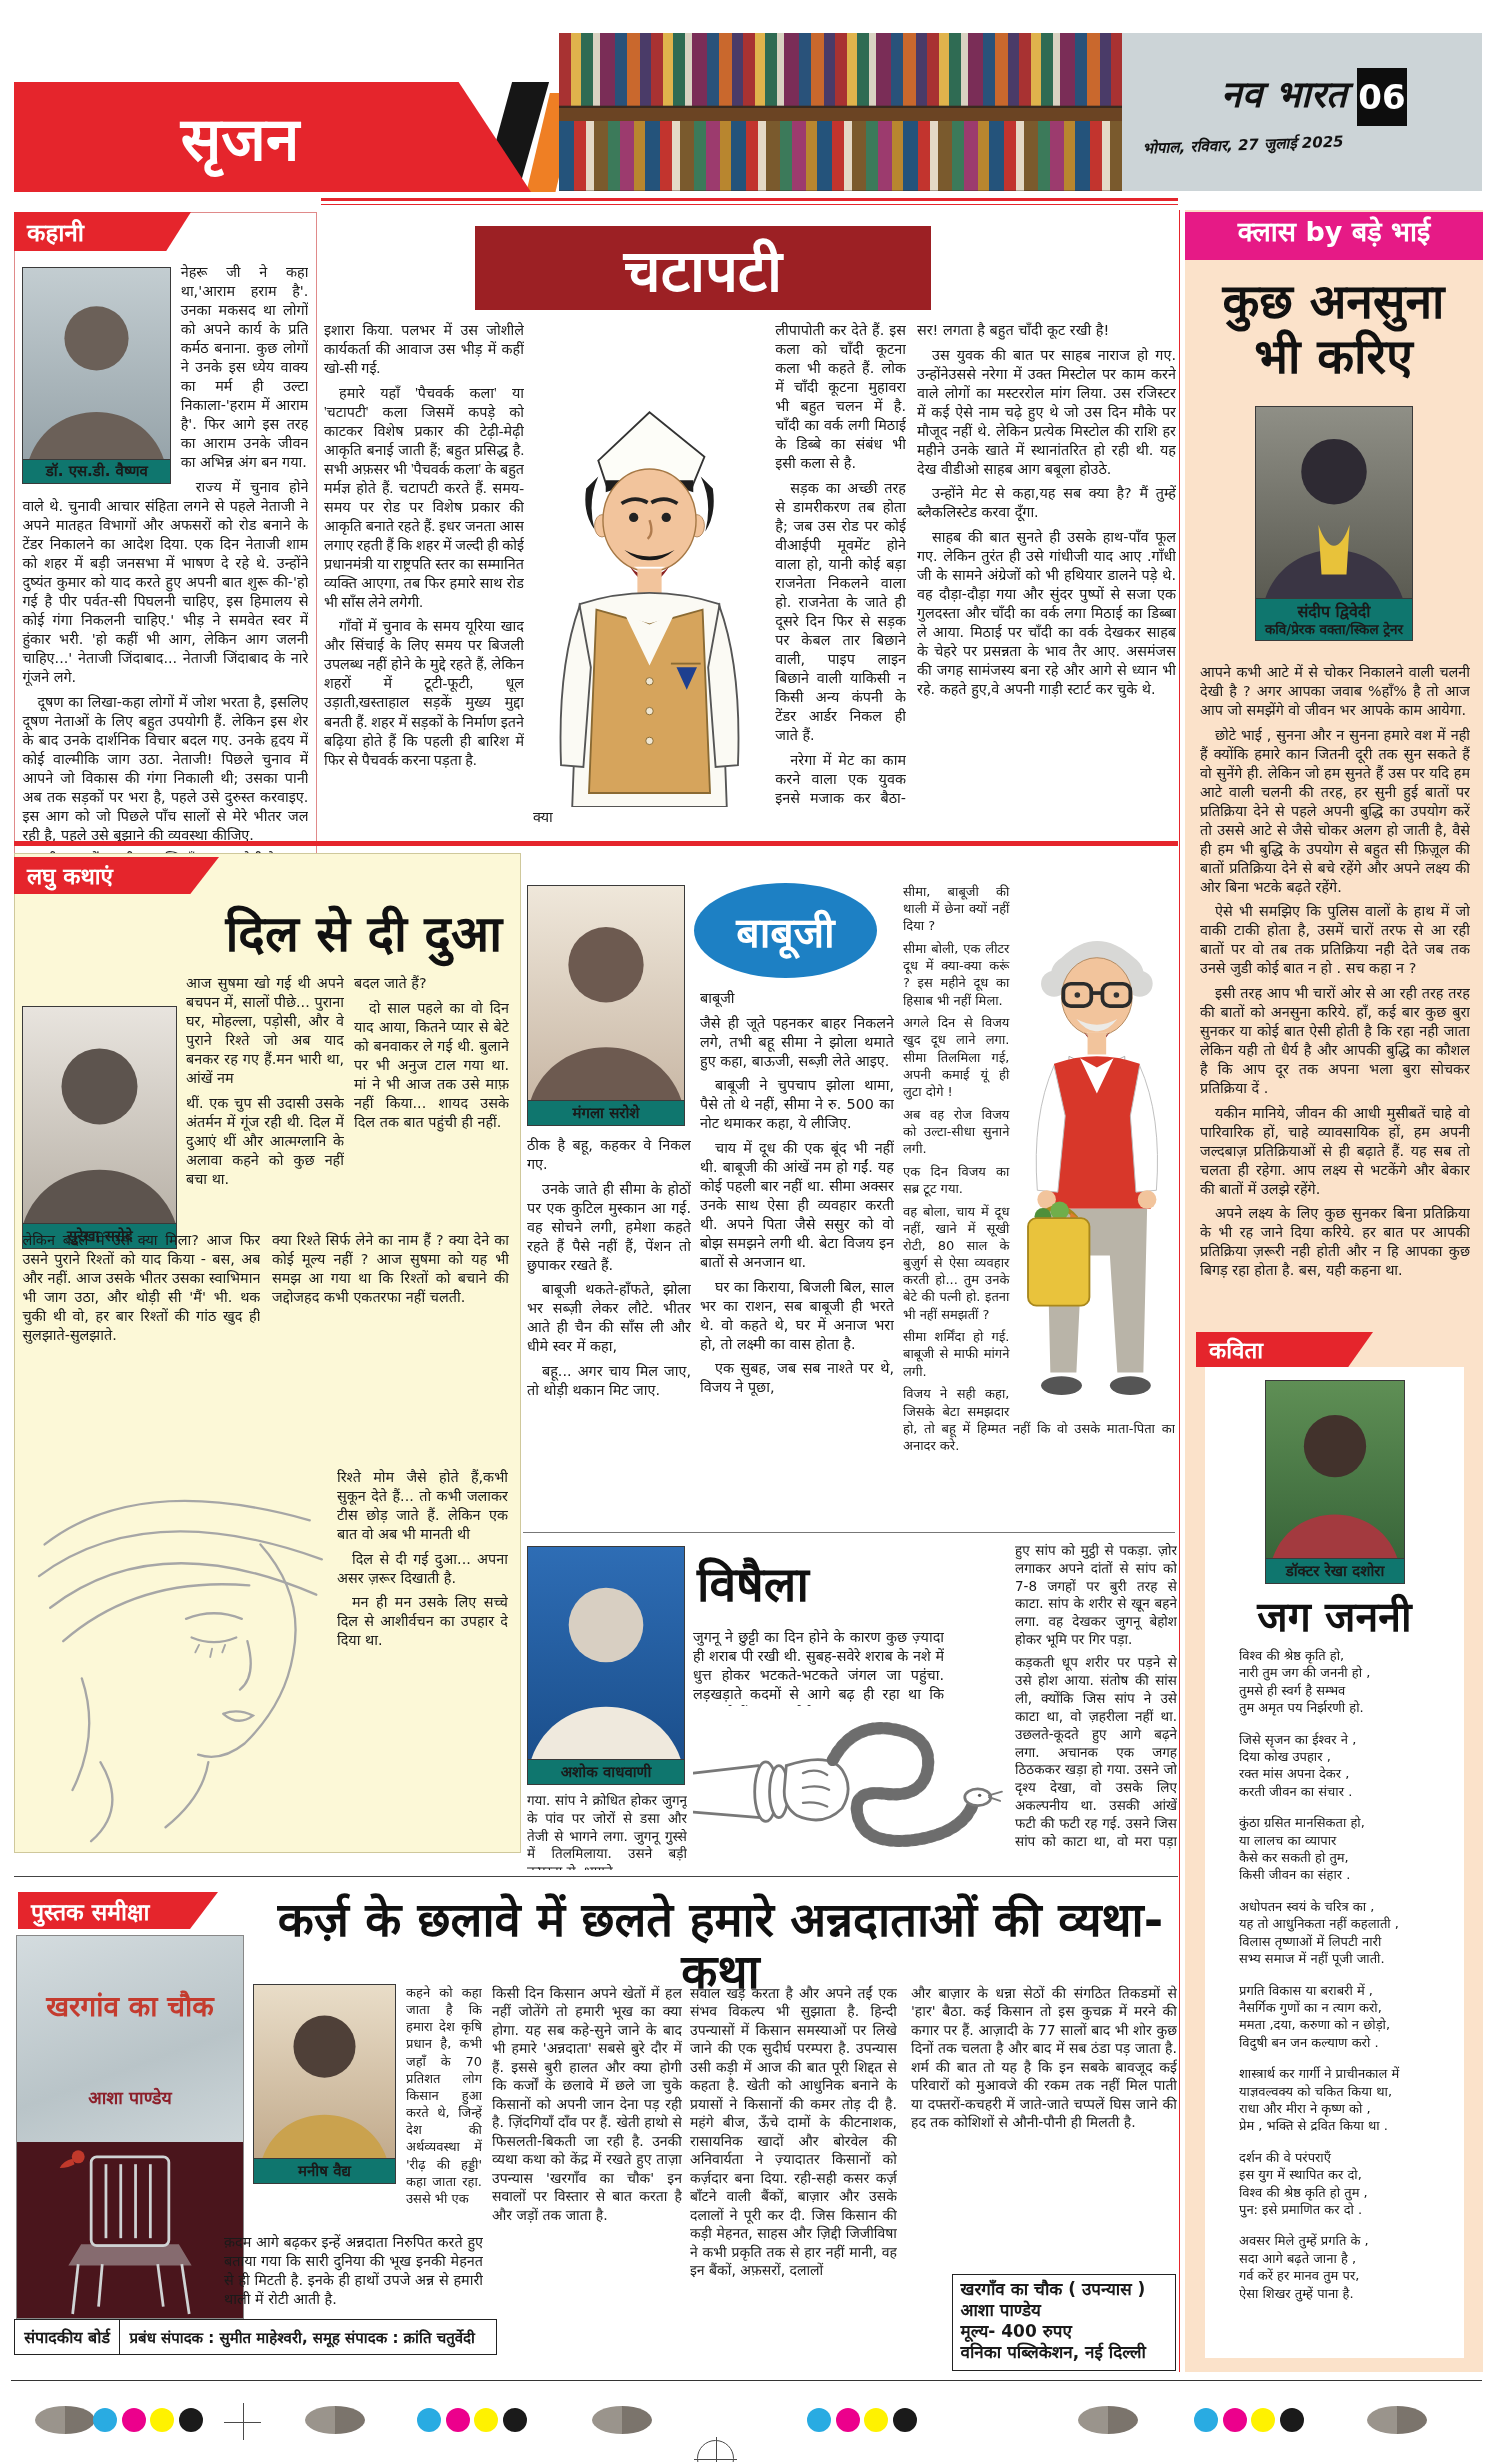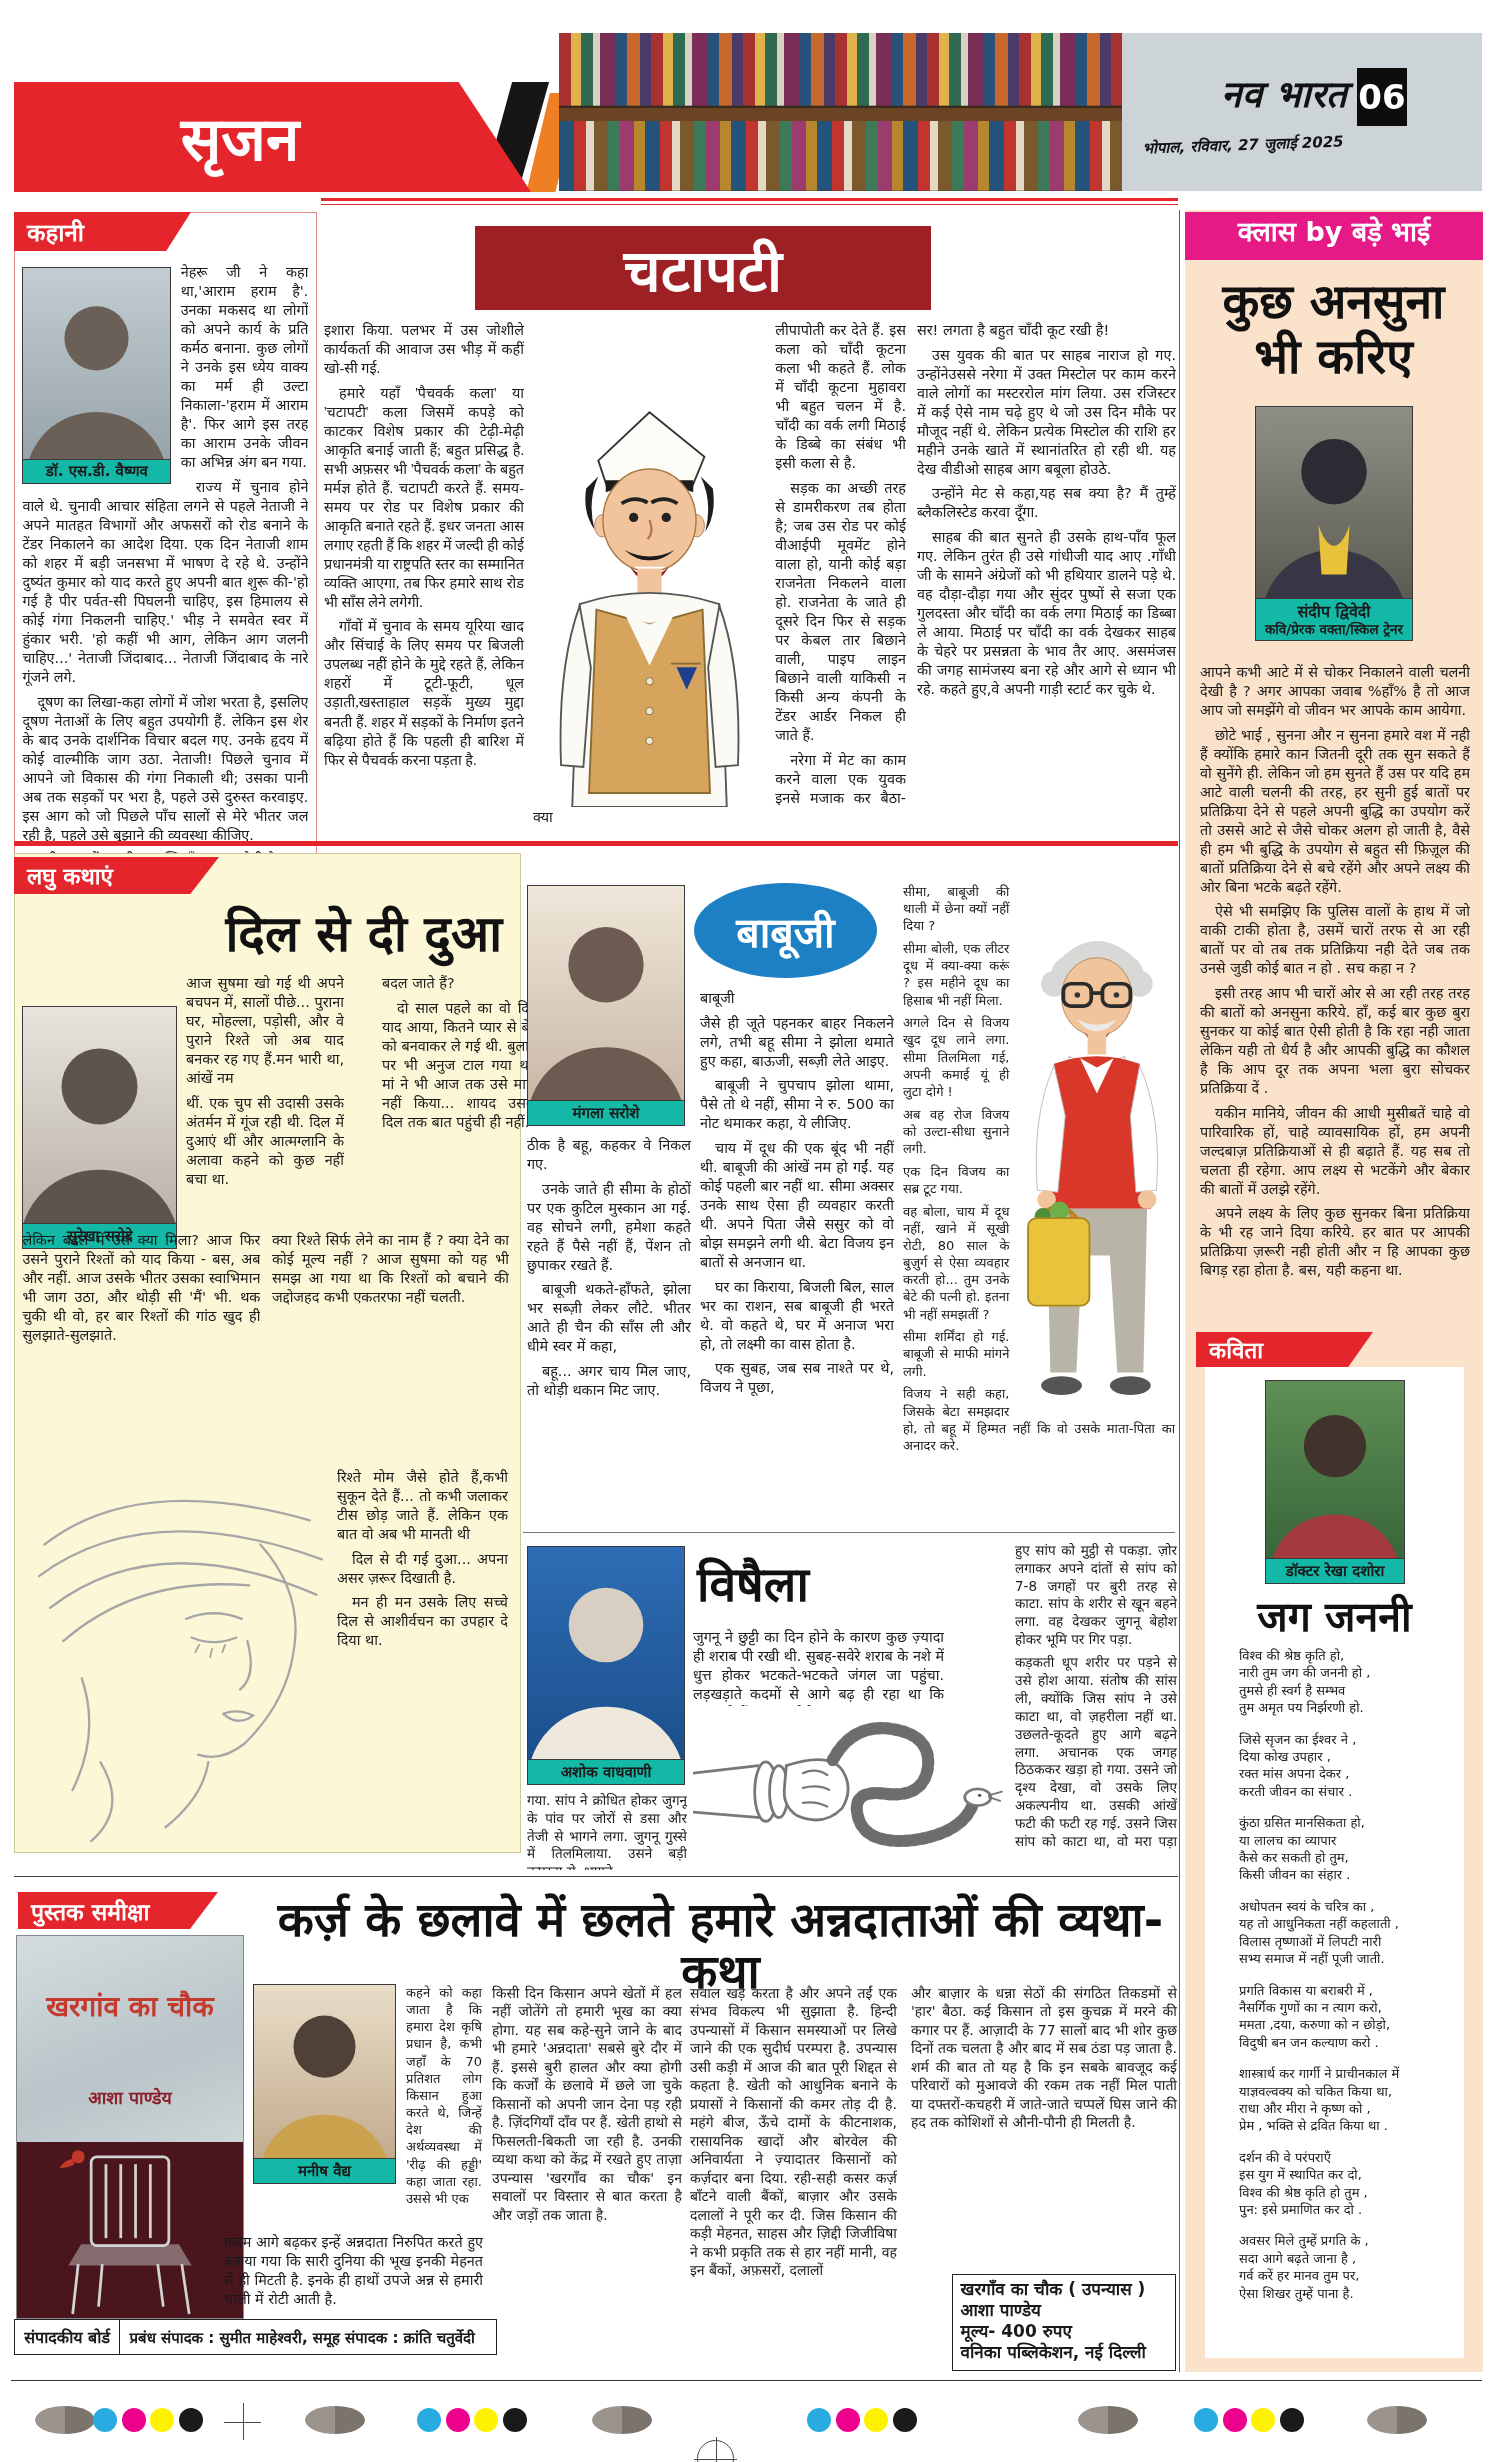--- a/index.html
+++ b/index.html
@@ -8,21 +8,21 @@
   .abs{position:absolute;}
   .bodytext{font-size:14.4px;line-height:1.32;text-align:justify;overflow:hidden;}
   .bodytext p{margin:0 0 5.6px 0;text-indent:15px;}
   .bodytext p.noind{text-indent:0;}
   .headline{font-weight:bold;color:#111;}
   .banner{background:#e5252c;color:#fff;font-weight:bold;
           clip-path:polygon(0 0,100% 0,86% 100%,0 100%);display:flex;align-items:center;}
   .banner span{padding-left:13px;}
   .photo{position:relative;border:1.4px solid #3a3a3a;overflow:hidden;}
   .photo svg{position:absolute;inset:0;width:100%;height:100%;}
-  .caption{border:1.4px solid #3a3a3a;border-top:none;background:#14b8a6;text-align:center;
+  .caption{border:1.4px solid #3a3a3a;border-top:none;background:#0f766e;text-align:center;
            font-weight:bold;font-size:15px;padding:2.8px 1.9px;line-height:1.2;}
   .bookshelf{background:
      linear-gradient(#6b4423,#6b4423) 0 52%/100% 13px no-repeat,
      repeating-linear-gradient(90deg,#a83232 0 12px,#e0b34c 12px 22.4px,#2f6b53 22.4px 34px,#d9d2c2 34px 41px,#7a2d57 41px 56px,#29527a 56px 68px,#c9682d 68px 81px,#4a3b68 81px 92px) 0 0/100% 46% no-repeat,
      repeating-linear-gradient(90deg,#24537b 0 15px,#c2342e 15px 27px,#e4d9c6 27px 35px,#7a5a2d 35px 49px,#3c7a5a 49px 61px,#9c3b6e 61px 75px,#b8862f 75px 86px) 0 100%/100% 46% no-repeat,#3a2a1e;}
   .poem-stanza{white-space:pre-line;margin:0 0 14px 0;font-size:13px;line-height:1.34;}
   .cross{width:37px;height:37px;position:relative;}
   .cross::before{content:"";position:absolute;left:50%;top:0;bottom:0;width:1.4px;background:#4a4a4a;}
   .cross::after{content:"";position:absolute;top:50%;left:0;right:0;height:1.4px;background:#4a4a4a;}
   .reg{width:35px;height:35px;border:1.4px solid #4a4a4a;border-radius:50%;position:relative;}
@@ -133,21 +133,21 @@
           <circle cx="50" cy="46" r="22" fill="#5d544e"></circle>
           <path d="M6 125 C20 84 80 84 94 125 Z" fill="#5d544e"></path>
         </svg>
     </div>
     <div class="caption">सुरेखा सरोदे</div>
   </div>
   <div class="abs bodytext" style="left:186px;top:974px;width:158px;height:248px;">
     <p class="noind">आज सुषमा खो गई थी अपने बचपन में, सालों पीछे... पुराना घर, मोहल्ला, पड़ोसी, और वे पुराने रिश्ते जो अब याद बनकर रह गए हैं.मन भारी था, आंखें नम</p>
     <p class="noind">थीं. एक चुप सी उदासी उसके अंतर्मन में गूंज रही थी. दिल में दुआएं थीं और आत्मग्लानि के अलावा कहने को कुछ नहीं बचा था.</p>
   </div>
-  <div class="abs bodytext" style="left:354px;top:974px;width:155px;height:248px;margin-left:28px;">
+  <div class="abs bodytext" style="left:354px;top:974px;width:155px;height:248px;">
     <p class="noind">बदल जाते हैं?</p>
     <p>दो साल पहले का वो दिन याद आया, कितने प्यार से बेटे को बनवाकर ले गई थी. बुलाने पर भी अनुज टाल गया था. मां ने भी आज तक उसे माफ़ नहीं किया... शायद उसके दिल तक बात पहुंची ही नहीं.</p>
   </div>
   <div class="abs bodytext" style="left:22.4px;top:1231px;width:238px;height:216px;">
     <p class="noind">लेकिन बदले में उसे क्या मिला? आज फिर उसने पुराने रिश्तों को याद किया - बस, अब और नहीं. आज उसके भीतर उसका स्वाभिमान भी जाग उठा, और थोड़ी सी 'मैं' भी. थक चुकी थी वो, हर बार रिश्तों की गांठ खुद ही सुलझाते-सुलझाते.</p>
   </div>
   <div class="abs bodytext" style="left:272px;top:1231px;width:237px;height:216px;">
     <p class="noind">क्या रिश्ते सिर्फ लेने का नाम हैं ? क्या देने का कोई मूल्य नहीं ? आज सुषमा को यह भी समझ आ गया था कि रिश्तों को बचाने की जद्दोजहद कभी एकतरफा नहीं चलती.</p>
   </div>
   <div class="abs" style="left:26px;top:1455px;width:307px;height:391px;">

